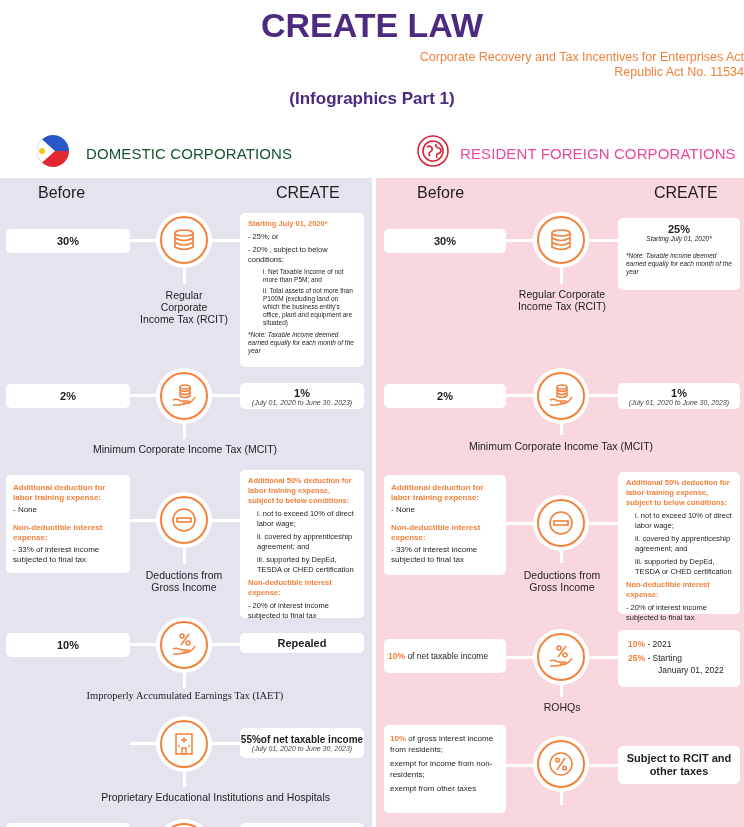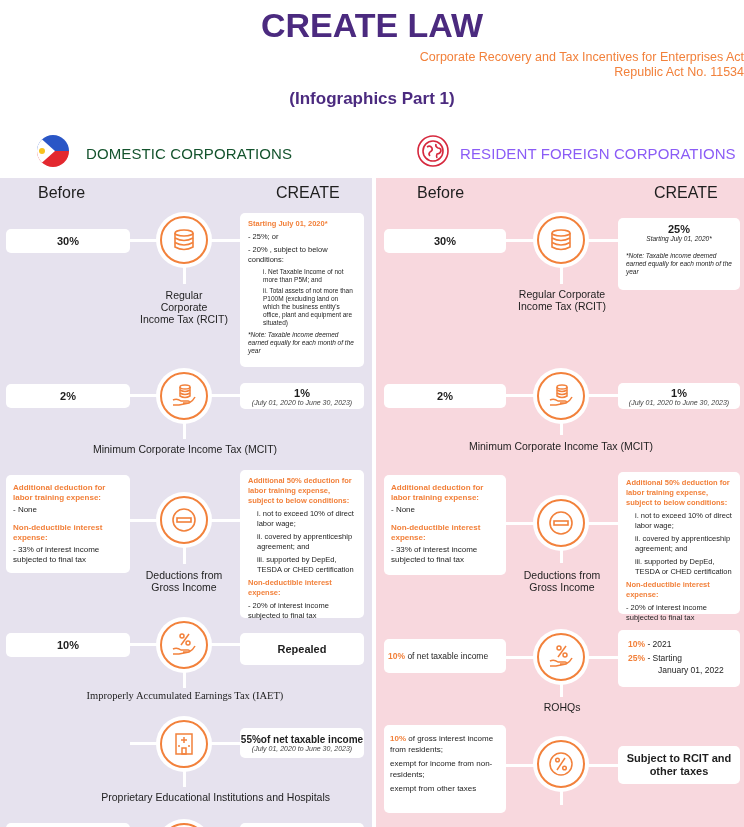--- a/index.html
+++ b/index.html
@@ -8,21 +8,21 @@
 
   .title { position: absolute; top: 6px; left: 0; width: 744px; text-align: center; font-size: 34px; font-weight: 700; color: #4b2a7f; letter-spacing: 0px; }
   .subtitle { position: absolute; top: 50px; left: 0; width: 744px; text-align: right; font-size: 12.5px; color: #f2813b; line-height: 15px; }
   .part { position: absolute; top: 89px; left: 0; width: 744px; text-align: center; font-size: 17px; font-weight: 700; color: #4b2a7f; }
 
   .sect-head { position: absolute; top: 136px; height: 34px; display: flex; align-items: center; }
   .sect-head .label { font-size: 15px; margin-left: 16px; letter-spacing: 0.1px; }
   .dom-head { left: 36px; }
   .dom-head .label { color: #14532d; }
   .rfc-head { left: 416px; }
-  .rfc-head .label { color: #8b5cf6; margin-left: 10px; }
+  .rfc-head .label { color: #ec4899; margin-left: 10px; }
 
   .panel { position: absolute; top: 178px; height: 649px; }
   .panel.dom { left: 0; width: 372px; background: #e6e2ee; }
   .panel.rfc { left: 376px; width: 368px; background: #f8d8de; }
 
   .col-h { position: absolute; top: 6px; font-size: 16px; color: #1e1e1e; }
 
   .box { position: absolute; background: #ffffff; border-radius: 5px; font-size: 9px; color: #1e1e1e; }
   .box.center { display: flex; align-items: center; justify-content: center; flex-direction: column; text-align: center; }
   .box .big { font-size: 11px; font-weight: 700; }
@@ -170,21 +170,21 @@
   </div>
   <div class="circ" style="left:160px; top:443px;">
     <svg viewBox="0 0 26 26" fill="none" stroke="#f2813b" stroke-width="1.5">
       <circle cx="11" cy="4" r="2"></circle>
         <circle cx="17" cy="11" r="2"></circle>
         <line x1="18" y1="2" x2="10" y2="13"></line>
       <path d="M2 17 q4 -2 8 1 h7 q2 0 1 2 h-6 M2 22 h6 l10 -2 q4 -2 6 -6"></path>
     </svg>
   </div>
   <div class="cap" style="left:40px; top:512px; width:290px;font-family:Liberation Serif, serif;">Improperly Accumulated Earnings Tax (IAET)</div>
-  <div class="box center" style="left:240px; top:455px; width:124px; height:32px;">
+  <div class="box center" style="left:240px; top:455px; width:124px; height:20px;">
     <span class="big">Repealed</span>
   </div>
 
   <div class="line-h" style="left:130px; top:564px; width:110px;"></div>
   <div class="line-v" style="left:183px; top:591px; height:18px;"></div>
   <div class="circ" style="left:160px; top:542px;">
     <svg viewBox="0 0 26 26" fill="none" stroke="#f2813b" stroke-width="1.5">
       <rect x="5" y="3" width="16" height="20"></rect>
         <line x1="13" y1="6" x2="13" y2="12"></line>
         <line x1="10" y1="9" x2="16" y2="9"></line>

